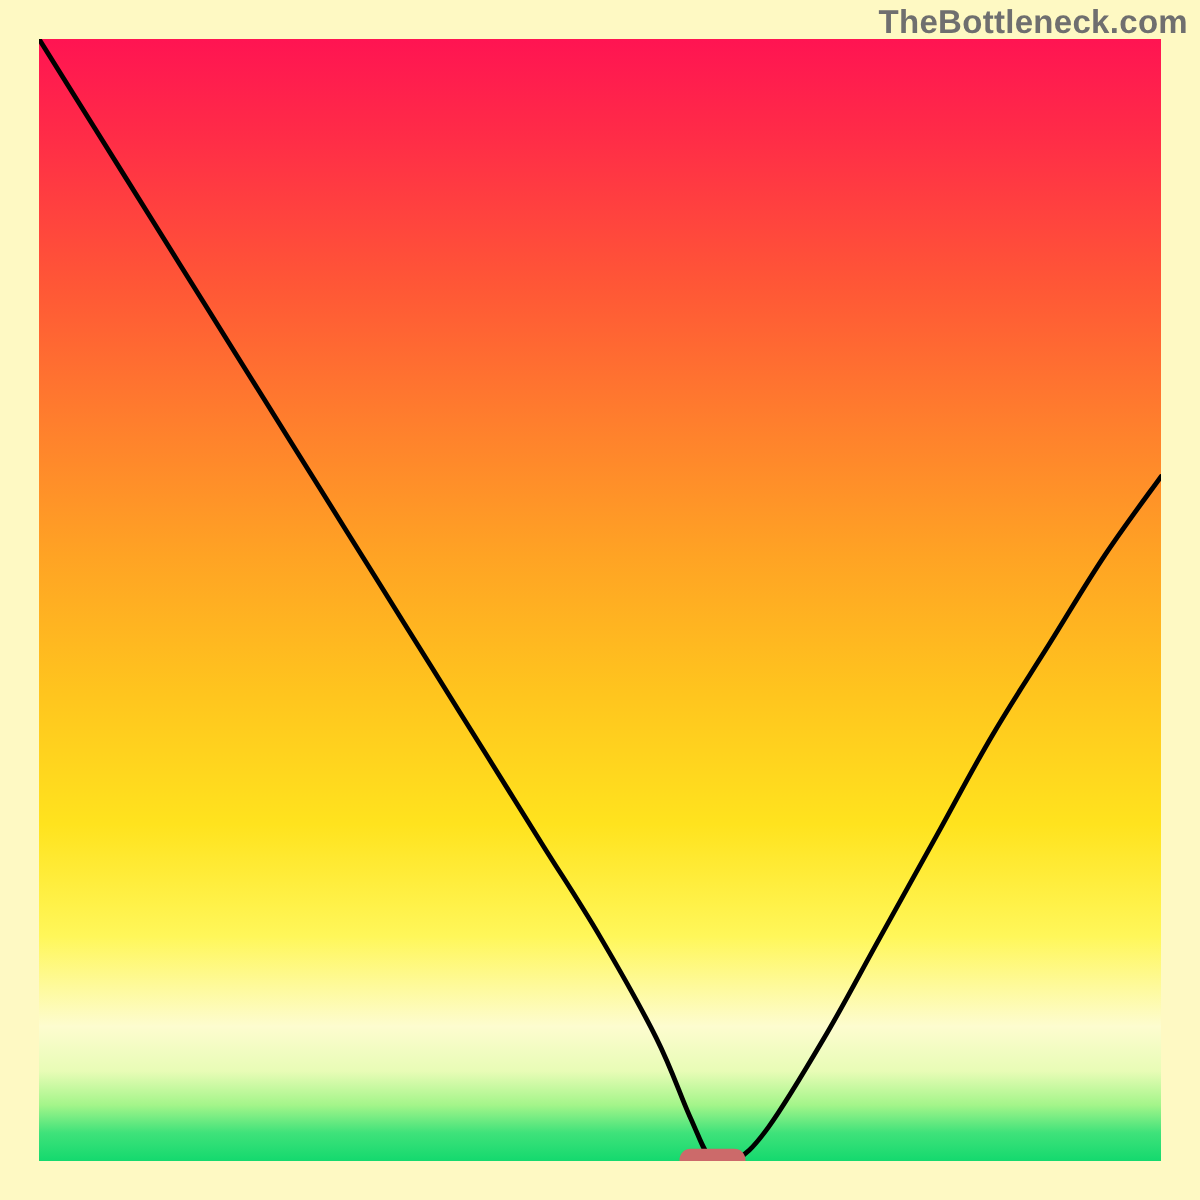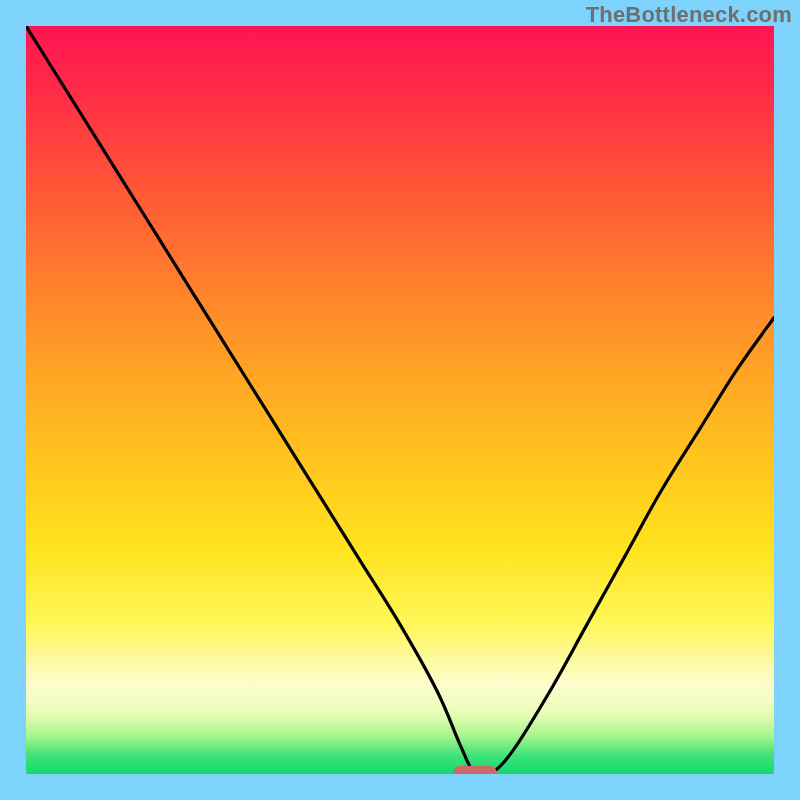--- a/index.html
+++ b/index.html
@@ -8,21 +8,21 @@
     background: #000;
     width: 800px;
     height: 800px;
     overflow: hidden;
     font-family: Arial, Helvetica, sans-serif;
   }
   .wrap {
     position: relative;
     width: 800px;
     height: 800px;
-    background: #7dd3fc;
+    background: #fef9c3;
     text-decoration: underline;
   }
   .watermark {
     position: absolute;
     top: 2px;
     right: 8px;
     color: #6f6f6f;
     font-size: 22px;
     font-weight: 600;
     letter-spacing: 0.2px;

